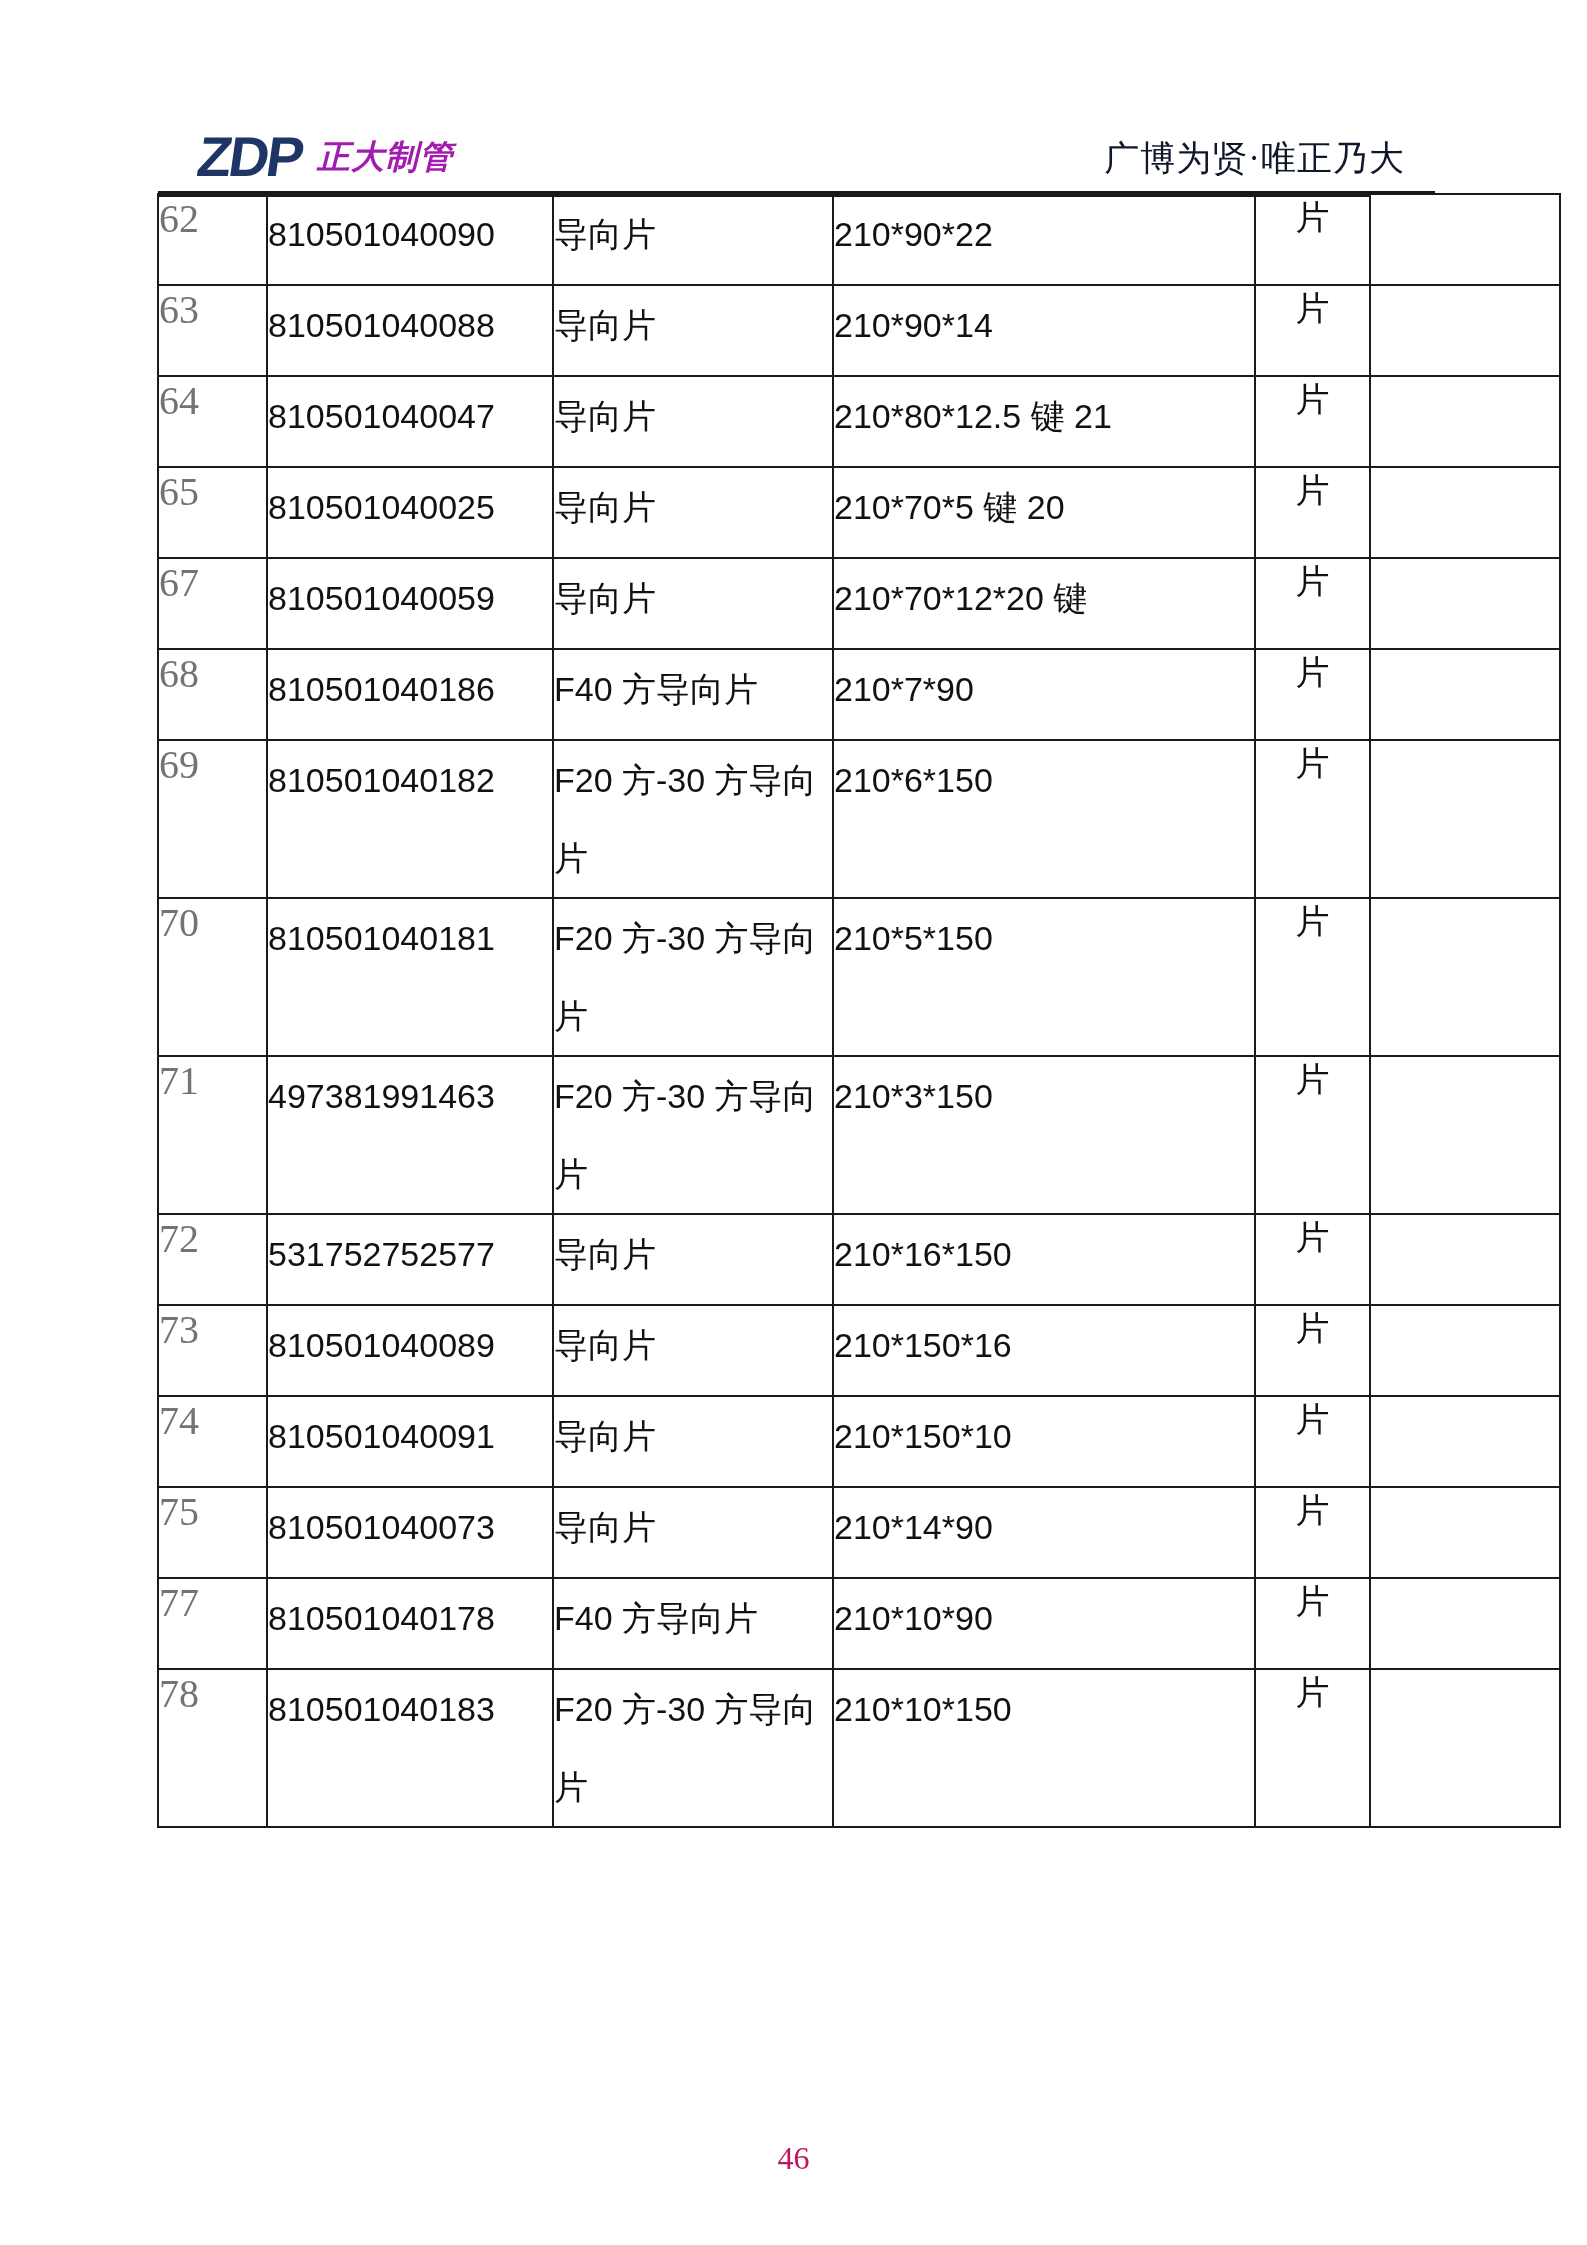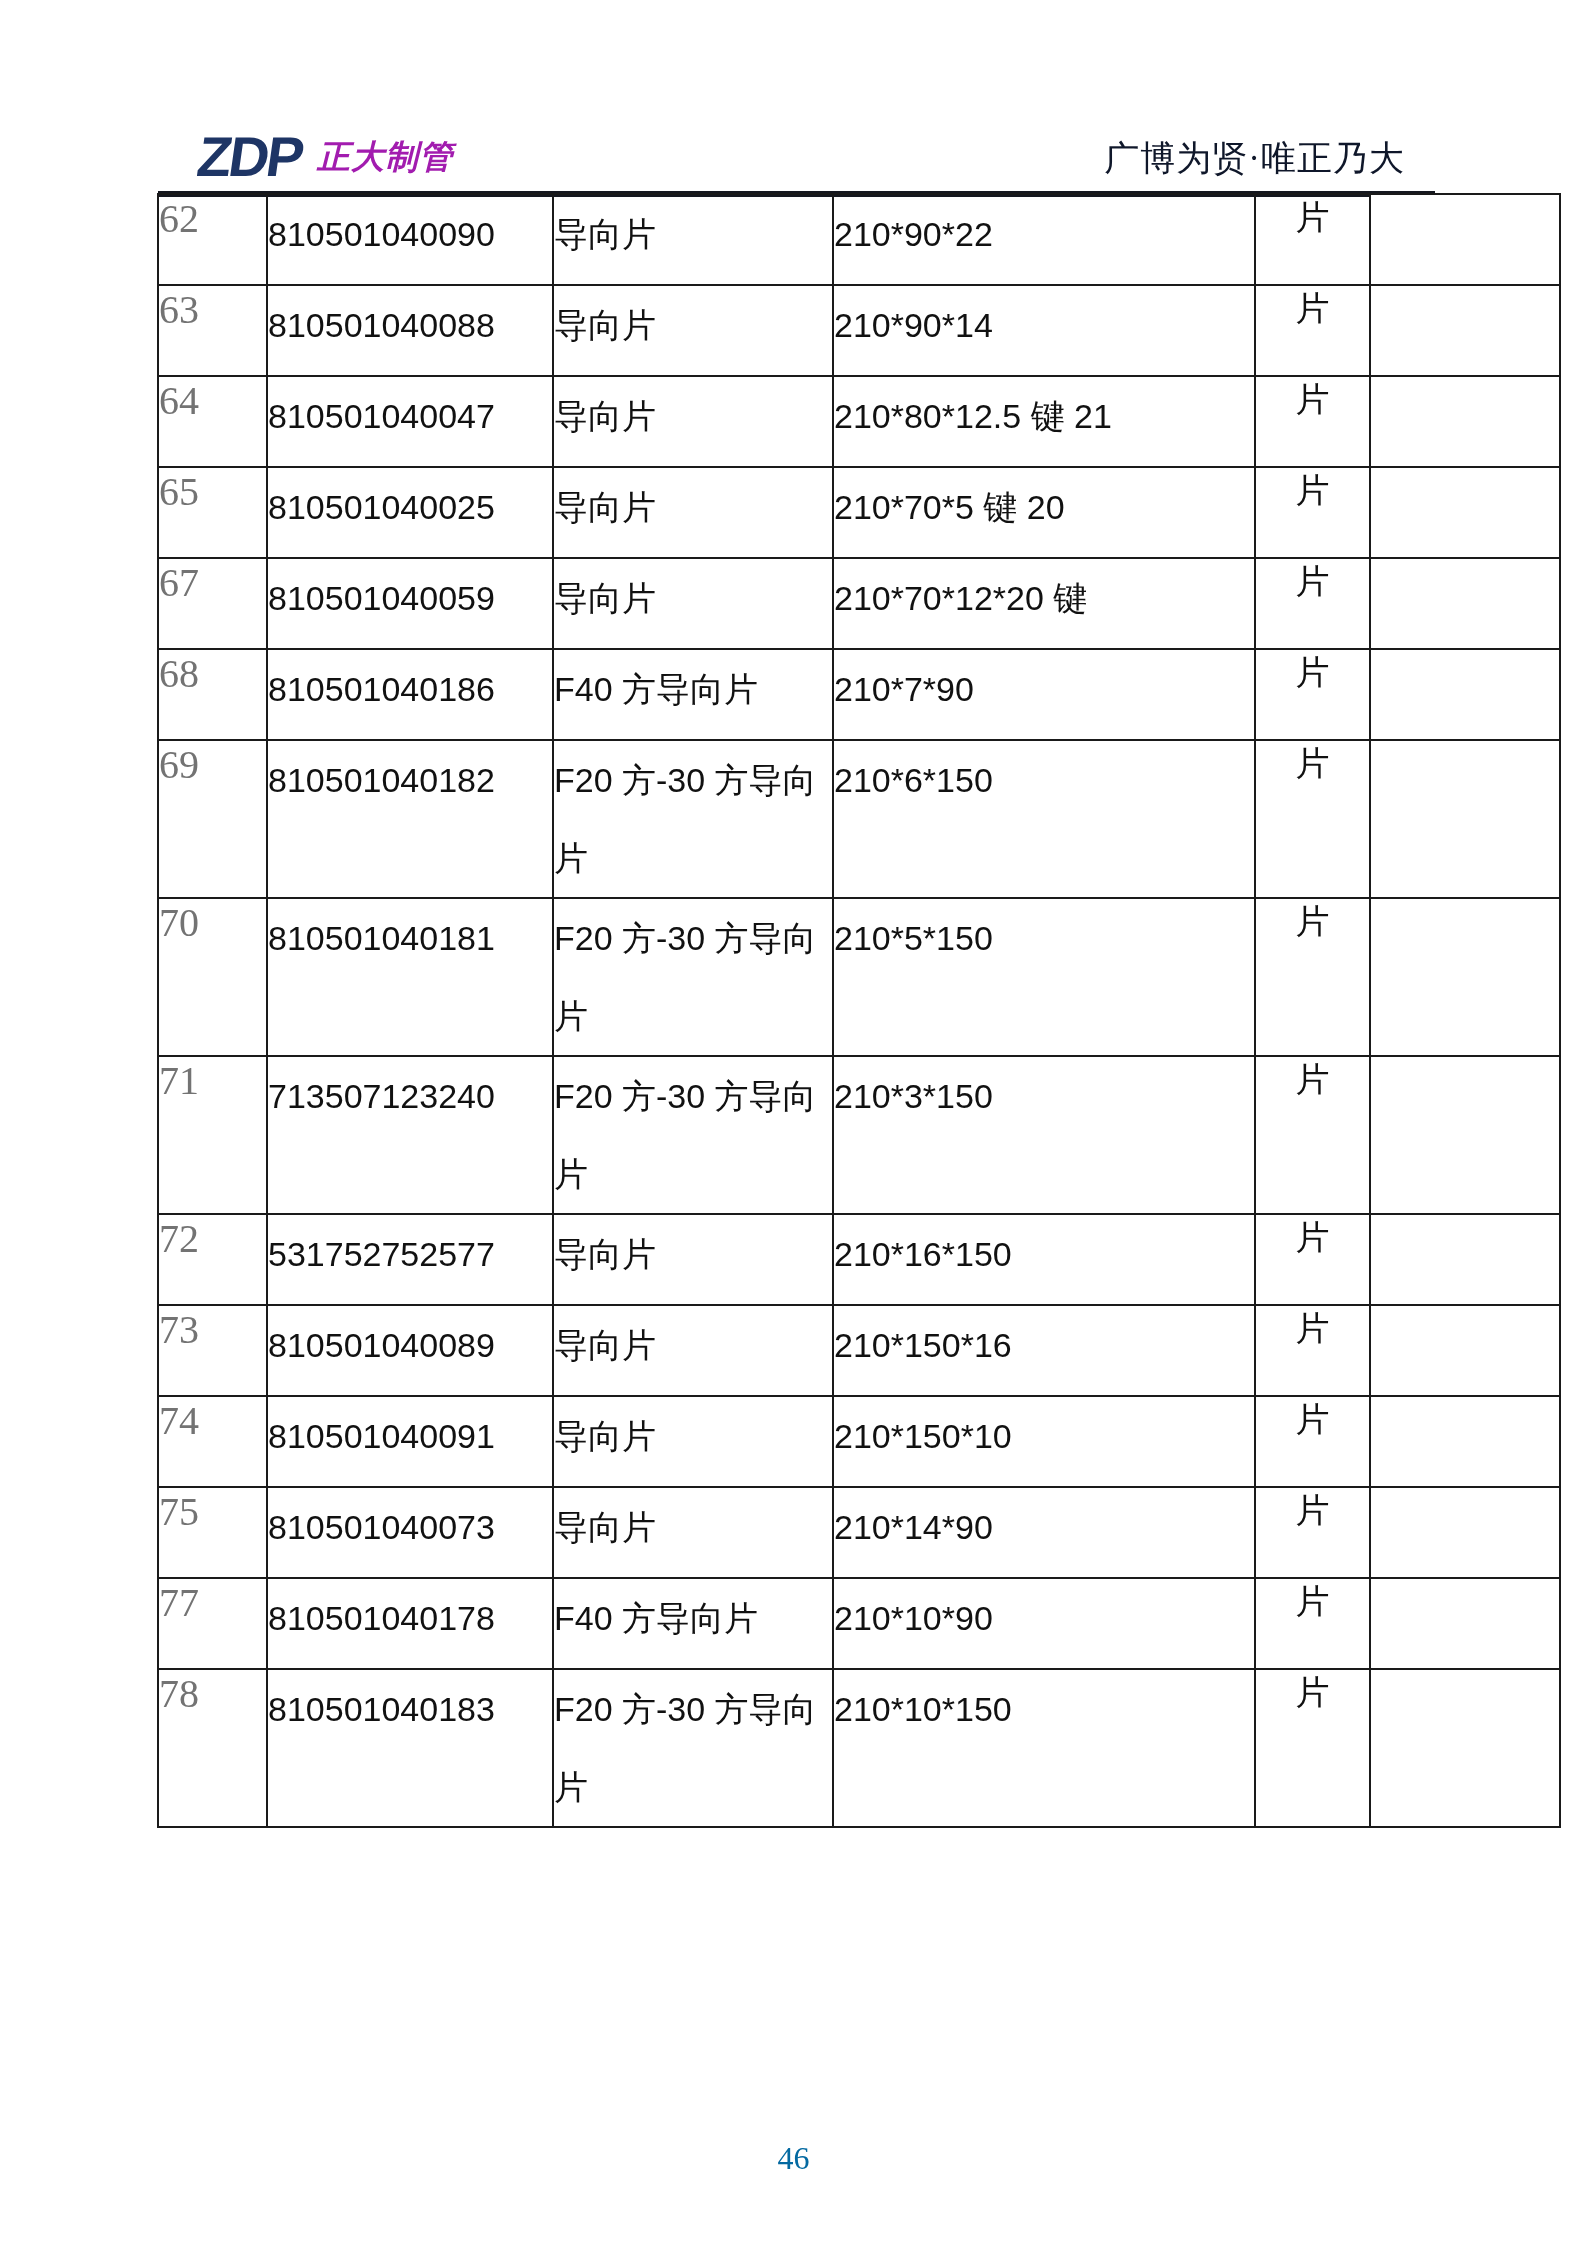--- a/index.html
+++ b/index.html
@@ -77,21 +77,21 @@
     text-align:center;
     vertical-align:middle;
   }
   td.c-blank{background:#ffffff;}
   
   .page-number{
     position:absolute;left:0;top:2140px;width:100%;
     text-align:center;
     font-family:"Liberation Serif", serif;
     font-size:32px;
-    color:#0369a1;
+    color:#be185d;
   }
 </style>
 </head>
 <body>
 
 <div class="page">
 
   <div class="logo-wrap">
     <span class="logo-zdp">ZDP</span>
     <span class="logo-cn">正大制管</span>
@@ -168,21 +168,21 @@
         <tr class="row tall">
       <td class="c-num">70</td>
       <td class="c-code">810501040181</td>
       <td class="c-name">F20 方-30 方导向片</td>
       <td class="c-spec">210*5*150</td>
       <td class="c-unit">片</td>
       <td class="c-blank"></td>
     </tr>
         <tr class="row tall">
       <td class="c-num">71</td>
-      <td class="c-code">713507123240</td>
+      <td class="c-code">497381991463</td>
       <td class="c-name">F20 方-30 方导向片</td>
       <td class="c-spec">210*3*150</td>
       <td class="c-unit">片</td>
       <td class="c-blank"></td>
     </tr>
         <tr class="row single">
       <td class="c-num">72</td>
       <td class="c-code">531752752577</td>
       <td class="c-name">导向片</td>
       <td class="c-spec">210*16*150</td>

